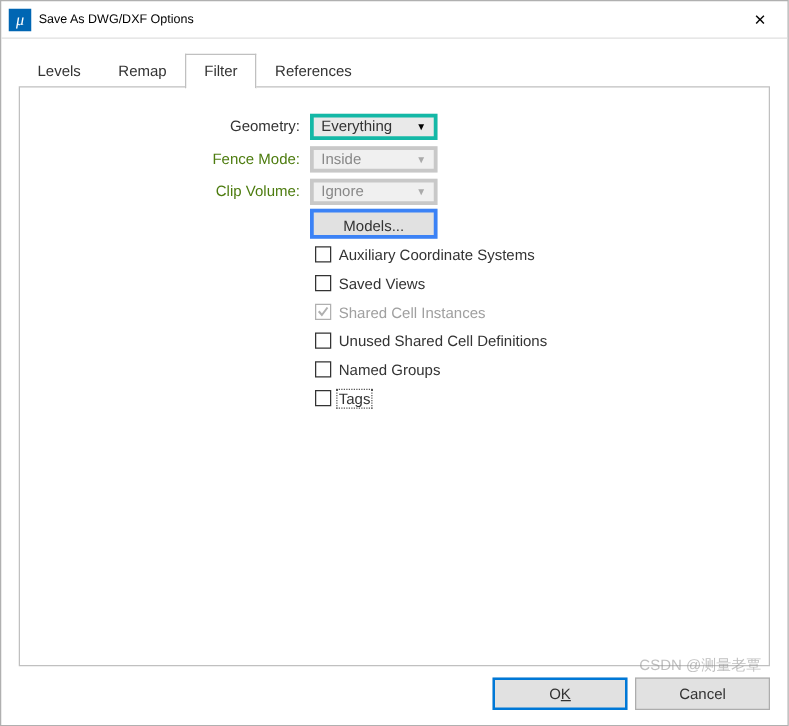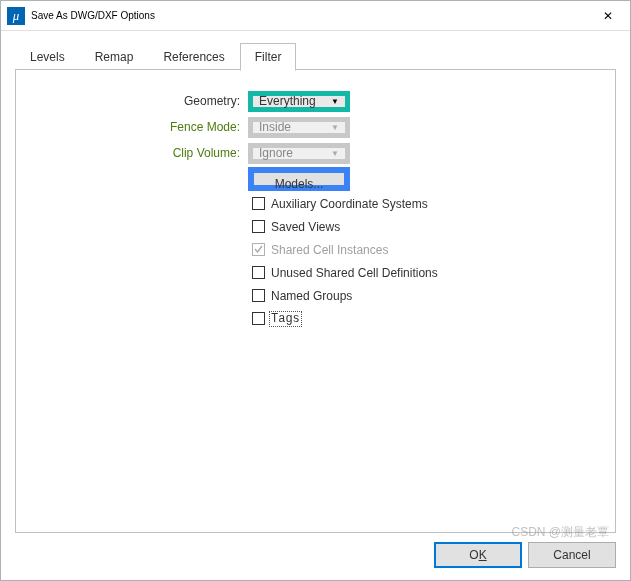--- a/index.html
+++ b/index.html
@@ -13,61 +13,61 @@
     .tab-area { margin: 12px 14px 0 14px; position: relative; }
     .tab-row { display: flex; position: relative; z-index: 2; }
     .tab { padding: 6px 14px 6px 14px; color: #333; cursor: default; border: 1px solid transparent; border-bottom: none; margin-right: 0px; position: relative; }
     .tab.active { background: #fff; border-color: #c0c0c0; border-bottom: 1px solid #fff; margin-bottom: -1px; }
     .tab-panel { border: 1px solid #c0c0c0; flex: 1; margin: 0 14px 0 14px; height: 468px; position: relative; top: -1px; }
     
     .form-area { padding-top: 18px; }
     .row { display: flex; align-items: center; height: 26px; margin-bottom: 0px; }
     .lbl { width: 232px; text-align: right; padding-right: 8px; color: #333; }
     .lbl.disabled { color: #4d7c0f; }
-    .select-mock { width: 102px; height: 21px; border: 5px solid #14b8a6; background: #e9e9e9; display: flex; align-items: center; padding: 0 6px; position: relative; color: #333; }
+    .select-mock { width: 102px; height: 21px; border: 3px solid #14b8a6; background: #e9e9e9; display: flex; align-items: center; padding: 0 6px; position: relative; color: #333; }
     .select-mock.disabled { color: #888; background: #f0f0f0; border-color: #c8c8c8; }
     .select-mock .caret { position: absolute; right: 6px; font-size: 8px; color: #333; }
     .select-mock.enabled .caret { color: #000; }
     .select-mock.disabled .caret { color: #aaa; }
-    .models-btn { width: 102px; height: 24px; border: 6px solid #3b82f6; background: #e1e1e1; text-align: center; line-height: 22px; color: #333; }
+    .models-btn { width: 102px; height: 24px; border: 3px solid #3b82f6; background: #e1e1e1; text-align: center; line-height: 22px; color: #333; }
     
     .chk-row { display: flex; align-items: center; height: 23px; padding-left: 236px; }
     .chk { width: 13px; height: 13px; border: 1px solid #333; background: #fff; margin-right: 6px; display: inline-flex; align-items: center; justify-content: center; }
     .chk.disabled { border-color: #b0b0b0; }
     .chk.checked svg { display: block; }
     .chk svg { display: none; width: 11px; height: 11px; }
     .chk.disabled.checked svg path { stroke: #b0b0b0; }
     .chk-label { color: #333; }
     .chk-label.disabled { color: #a0a0a0; }
-    .chk-label.focused { border: 1px dotted #555; padding: 0 1px; margin-left: -2px; font-family: Liberation Mono, monospace; }
+    .chk-label.focused { border: 1px dotted #555; padding: 0 1px; margin-left: -2px; }
     
     .button-bar { display: flex; justify-content: flex-end; align-items: center; padding: 8px 14px 12px 0; gap: 6px; }
-    .dlg-btn { width: 88px; height: 26px; border: 1px solid #adadad; background: #e1e1e1; text-align: center; line-height: 24px; color: #333; }
+    .dlg-btn { width: 108px; height: 26px; border: 1px solid #adadad; background: #e1e1e1; text-align: center; line-height: 24px; color: #333; }
     .dlg-btn.primary { border: 2px solid #0078d7; line-height: 22px; }
     .dlg-btn .key { text-decoration: underline; }
     
     .watermark { position: absolute; right: 22px; bottom: 40px; color: rgba(140,140,140,0.55); font-size: 12px; pointer-events: none; }
   </style>
 </head>
 <body>
 
 <div class="titlebar">
   <span class="app-icon">μ</span>
   <span class="title-text">Save As DWG/DXF Options</span>
   <div class="close-btn">
     <span>✕</span>
   </div>
 </div>
 
 <div class="tab-area">
   <div class="tab-row">
     <div class="tab">Levels</div>
     <div class="tab">Remap</div>
+    <div class="tab active">Filter</div>
     <div class="tab">References</div>
-    <div class="tab active">Filter</div>
   </div>
 </div>
 
 <div class="tab-panel">
   <div class="form-area">
     <div class="row">
       <span class="lbl">Geometry:</span>
       <div class="select-mock enabled">
         <span>Everything</span>
           <span class="caret">▼</span>

